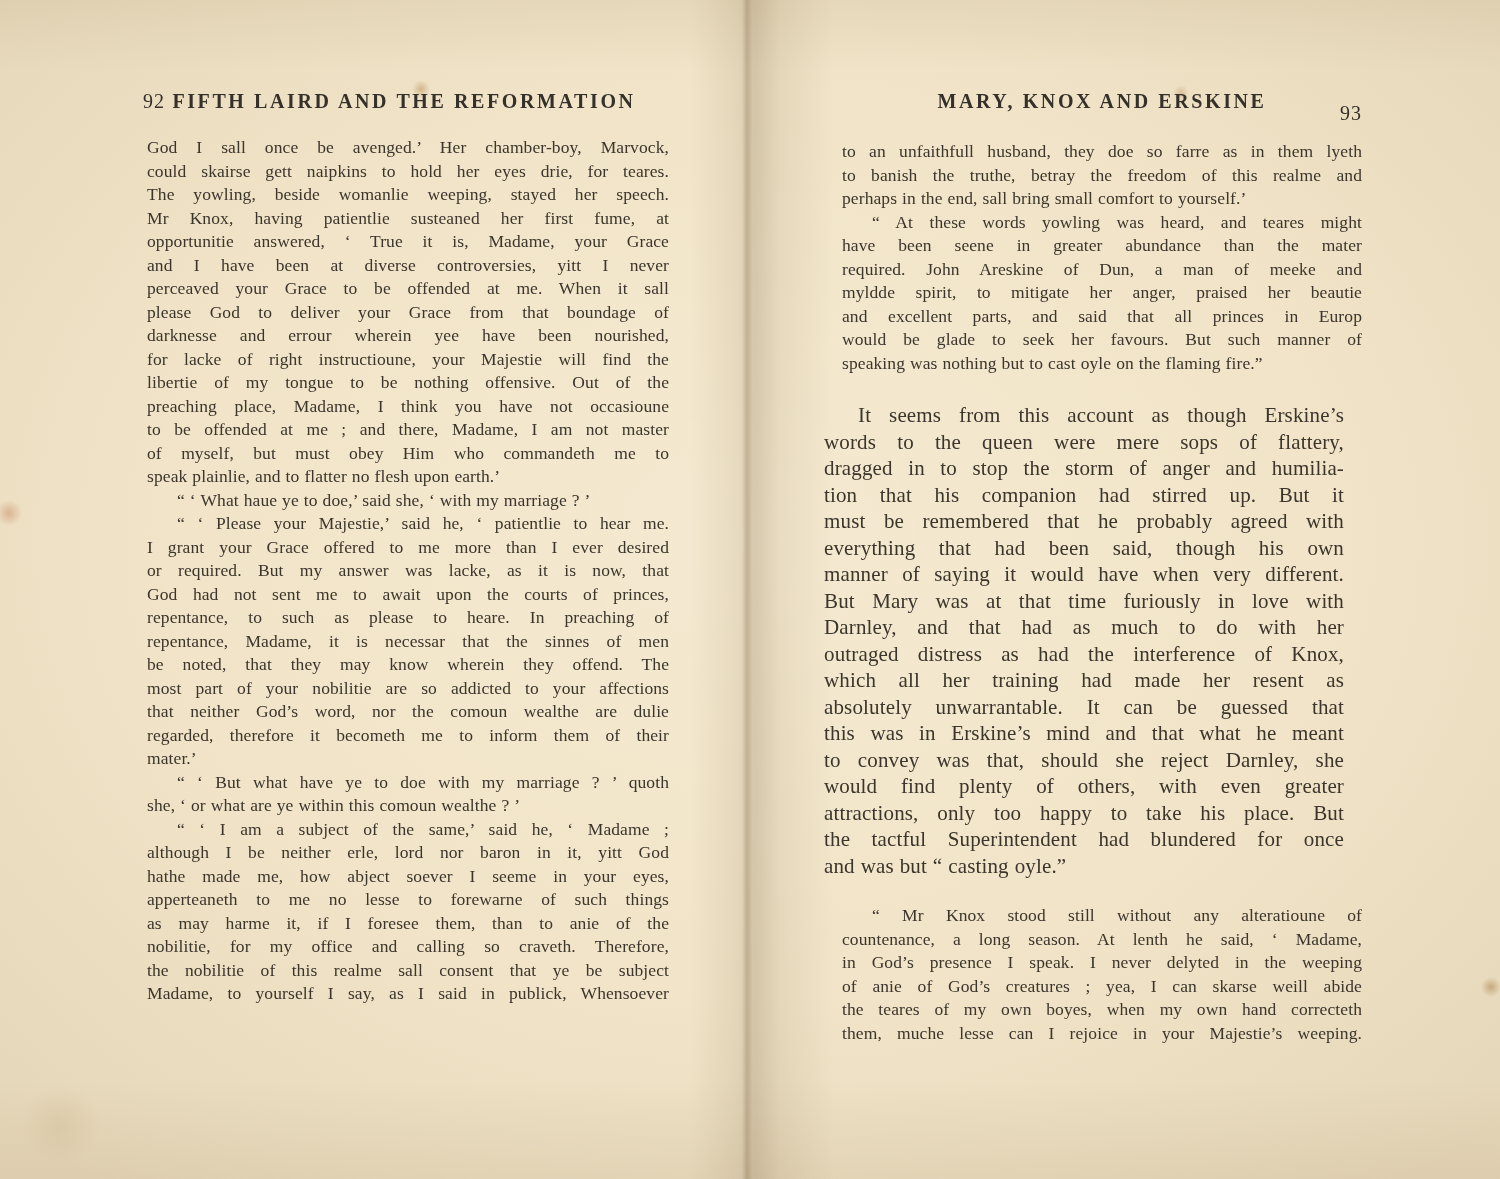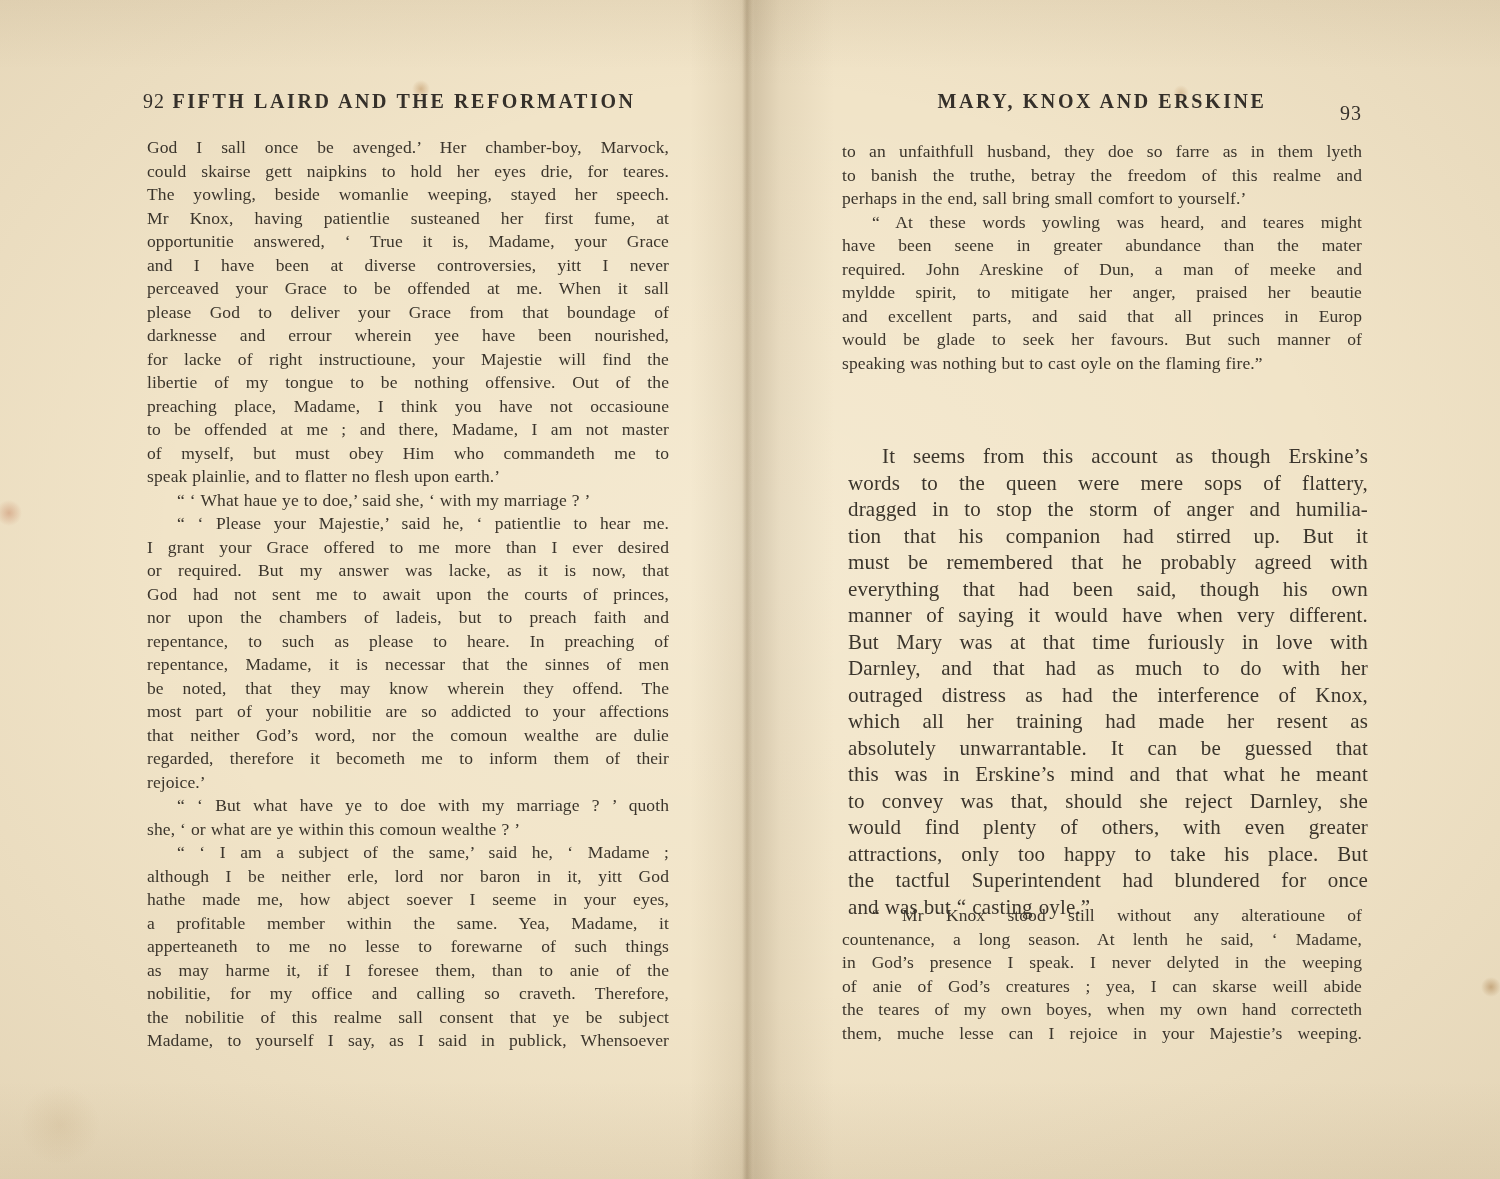--- a/index.html
+++ b/index.html
@@ -49,21 +49,21 @@
   .hdr-left  .pnum { left: 0; }
   .hdr-right .pnum { right: 0; margin-top: 12px; }
 
   .body-block { position: absolute; color: #3b352c; }
 
   .small-text { font-size: 17.5px; line-height: 23.5px; letter-spacing: 0.1px; }
   .large-text { font-size: 21px;   line-height: 26.5px; letter-spacing: 0.15px; }
 
   #left-body  { left: 147px; top: 136px; width: 522px; }
   #rp-quote1  { left: 842px; top: 140px; width: 520px; }
-  #rp-comment { left: 848px; top: 402px; width: 520px; margin-top: 41px; }
+  #rp-comment { left: 824px; top: 402px; width: 520px; }
   #rp-quote2  { left: 842px; top: 904px; width: 520px; }
 
   .ln { text-align: justify; text-align-last: justify; word-spacing: 0.5px; }
   .ln.left   { text-align-last: left; }
   .ln.indent { text-indent: 30px; }
   .large-text .ln.indent { text-indent: 34px; }
 </style>
 </head>
 <body>
 
@@ -88,34 +88,32 @@
         <div class="ln">libertie of my tongue to be nothing offensive.  Out of the</div>
         <div class="ln">preaching place, Madame, I think you have not occasioune</div>
         <div class="ln">to be offended at me ; and there, Madame, I am not master</div>
         <div class="ln">of myself, but must obey Him who commandeth me to</div>
         <div class="ln left">speak plainlie, and to flatter no flesh upon earth.’</div>
         <div class="ln indent left">“ ‘ What haue ye to doe,’ said she, ‘ with my marriage ? ’</div>
         <div class="ln indent">“ ‘ Please your Majestie,’ said he, ‘ patientlie to hear me.</div>
         <div class="ln">I grant your Grace offered to me more than I ever desired</div>
         <div class="ln">or required.  But my answer was lacke, as it is now, that</div>
         <div class="ln">God had not sent me to await upon the courts of princes,</div>
-        <div class="ln">nor upon the chambers of ladeis, but to preach faith and</div>
         <div class="ln">repentance, to such as please to heare.  In preaching of</div>
         <div class="ln">repentance, Madame, it is necessar that the sinnes of men</div>
         <div class="ln">be noted, that they may know wherein they offend.  The</div>
         <div class="ln">most part of your nobilitie are so addicted to your affections</div>
         <div class="ln">that neither God’s word, nor the comoun wealthe are dulie</div>
         <div class="ln">regarded, therefore it becometh me to inform them of their</div>
-        <div class="ln left">rejoice.’</div>
+        <div class="ln left">mater.’</div>
         <div class="ln indent">“ ‘ But what have ye to doe with my marriage ? ’ quoth</div>
         <div class="ln left">she, ‘ or what are ye within this comoun wealthe ? ’</div>
         <div class="ln indent">“ ‘ I am a subject of the same,’ said he, ‘ Madame ;</div>
         <div class="ln">although I be neither erle, lord nor baron in it, yitt God</div>
         <div class="ln">hathe made me, how abject soever I seeme in your eyes,</div>
-        <div class="ln">a profitable member within the same.  Yea, Madame, it</div>
         <div class="ln">apperteaneth to me no lesse to forewarne of such things</div>
         <div class="ln">as may harme it, if I foresee them, than to anie of the</div>
         <div class="ln">nobilitie, for my office and calling so craveth.  Therefore,</div>
         <div class="ln">the nobilitie of this realme sall consent that ye be subject</div>
         <div class="ln">Madame, to yourself I say, as I said in publick, Whensoever</div>
       </div>
   </section>
 
   <section>
     <header class="page-header hdr-right">

